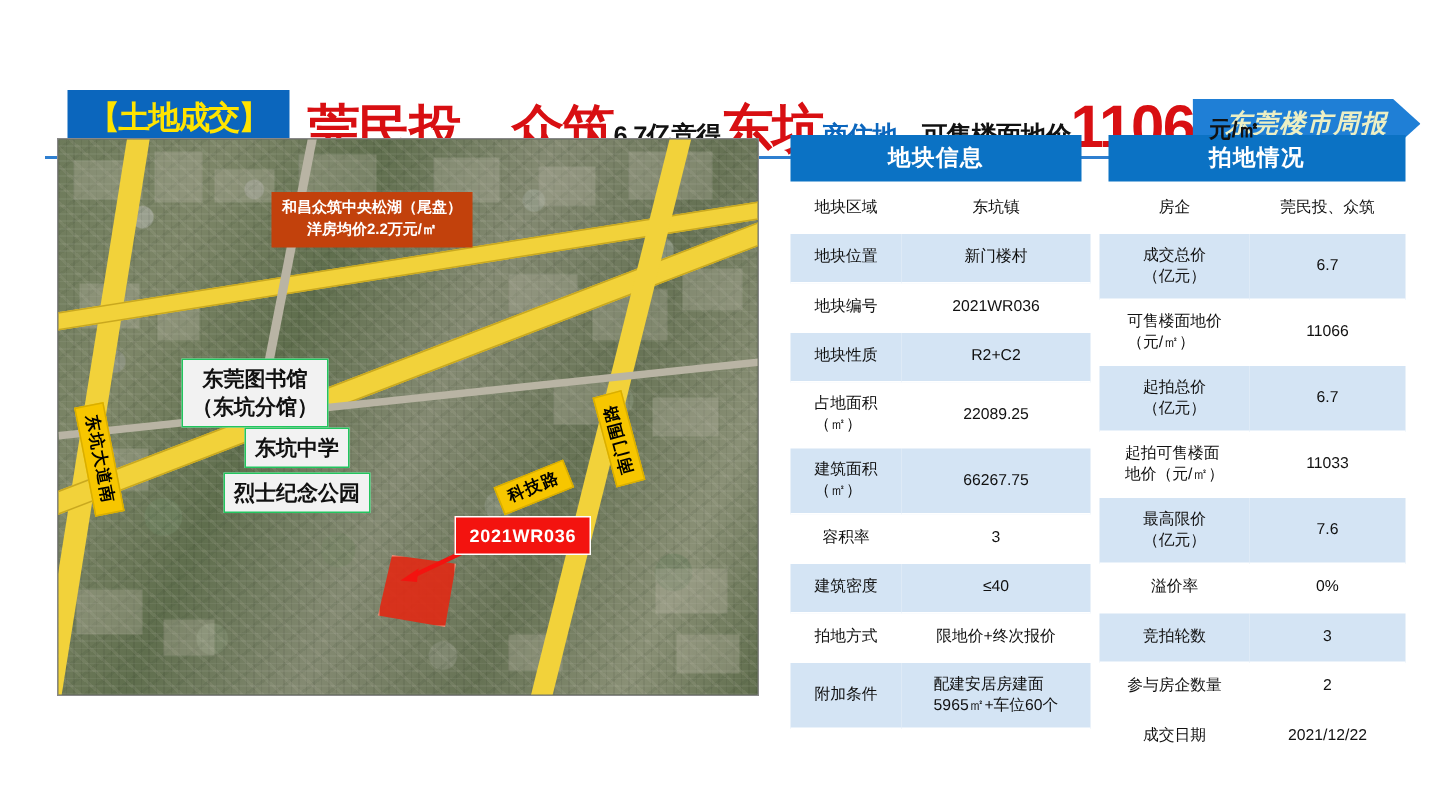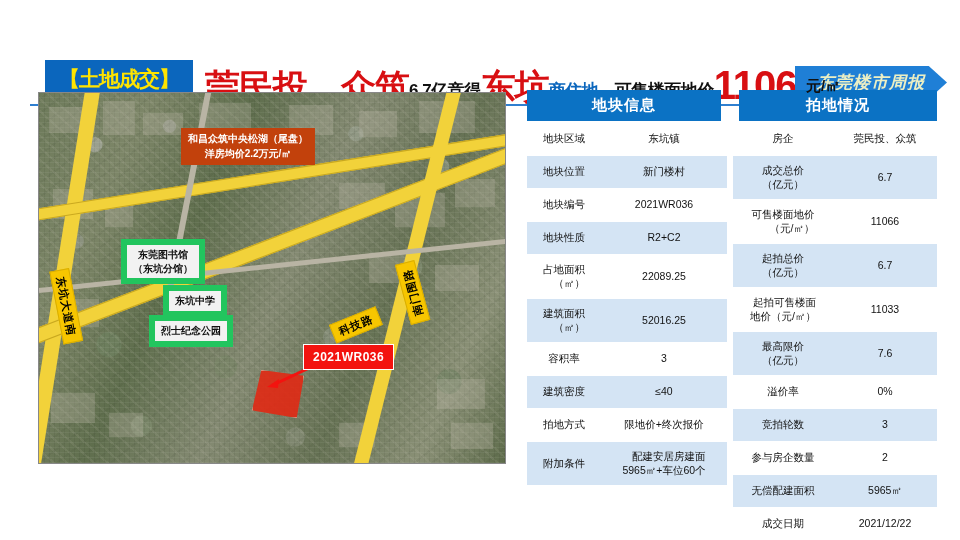--- a/index.html
+++ b/index.html
@@ -97,23 +97,23 @@
     padding:3px 6px; white-space:nowrap; line-height:1.1;
     border:1px solid #d9ae00;
   }
   .greenlabel {
     position:absolute; background:#c2410c; color:#fff;
     font-size:10px; font-weight:bold; text-align:center;
     padding:4px 7px; line-height:1.45; white-space:nowrap;
   }
   .whitelabel {
     position:absolute; background:#f2f2f2; color:#111;
-    font-size:10px; font-weight:bold; text-align:center;
+    font-size:14px; font-weight:bold; text-align:center;
     padding:3px 6px; line-height:1.35; white-space:nowrap;
-    border:6px solid #22c55e;
+    border:1px solid #22c55e;
   }
   #plot-callout {
     position:absolute; left:264px; top:251px;
     background:#f3130f; color:#fff; font-size:12px; font-weight:bold;
     padding:5px 9px; letter-spacing:.5px; white-space:nowrap;
     border:1px solid #ffffff;
   }
   #plot-pointer {
     position:absolute; left:228px; top:272px; width:44px; height:24px;
   }
@@ -136,21 +136,21 @@
 
   .tbody { display:flex; gap:6px; margin-top:2px; }
   .tcol { display:flex; flex-direction:column; }
   .tcol-left { width:200px; }
   .tcol-right { width:204px; }
   .trow { display:flex; min-height:33px; }
   .trow.alt .tc { background:#d4e4f4; }
   .trow .tc { background:#ffffff; }
   .trow.blank .tc { background:#ffffff; }
   .tc {
-    display:flex; align-items:center; justify-content:center; text-align:right;
+    display:flex; align-items:center; justify-content:center; text-align:left;
     font-size:10.5px; color:#111; line-height:1.3; padding:3px 2px;
     border-bottom:1px solid #ffffff;
   }
   .tc-k { width:74px; }
   .tc-v { width:126px; }
   .tc-k2 { width:100px; }
   .tc-v2 { width:104px; }
   .trow.tall { min-height:44px; }
 
   
@@ -263,21 +263,21 @@
           <div class="trow alt">
             <div class="tc tc-k">地块性质</div>
             <div class="tc tc-v">R2+C2</div>
           </div>
           <div class="trow tall">
             <div class="tc tc-k">占地面积<br>（㎡）</div>
             <div class="tc tc-v">22089.25</div>
           </div>
           <div class="trow alt tall">
             <div class="tc tc-k">建筑面积<br>（㎡）</div>
-            <div class="tc tc-v">52016.25</div>
+            <div class="tc tc-v">66267.75</div>
           </div>
           <div class="trow">
             <div class="tc tc-k">容积率</div>
             <div class="tc tc-v">3</div>
           </div>
           <div class="trow alt">
             <div class="tc tc-k">建筑密度</div>
             <div class="tc tc-v">≤40</div>
           </div>
           <div class="trow">
@@ -323,24 +323,20 @@
             <div class="tc tc-v2">0%</div>
           </div>
           <div class="trow alt">
             <div class="tc tc-k2">竞拍轮数</div>
             <div class="tc tc-v2">3</div>
           </div>
           <div class="trow">
             <div class="tc tc-k2">参与房企数量</div>
             <div class="tc tc-v2">2</div>
           </div>
-          <div class="trow alt">
-            <div class="tc tc-k2">无偿配建面积</div>
-            <div class="tc tc-v2">5965㎡</div>
-          </div>
           <div class="trow">
             <div class="tc tc-k2">成交日期</div>
             <div class="tc tc-v2">2021/12/22</div>
           </div>
         </div>
     </div>
   </div>
 
   <div id="footer-wrap">
     

